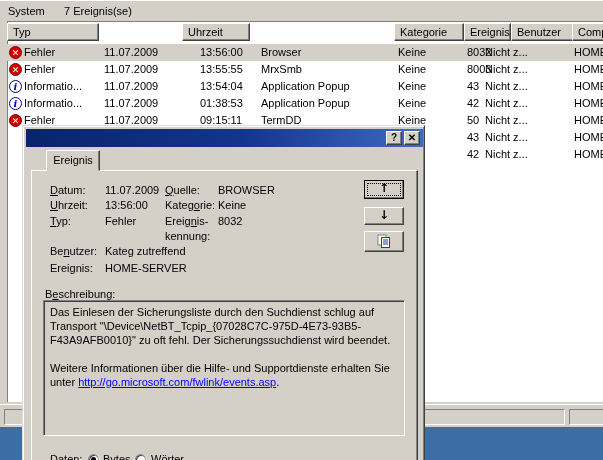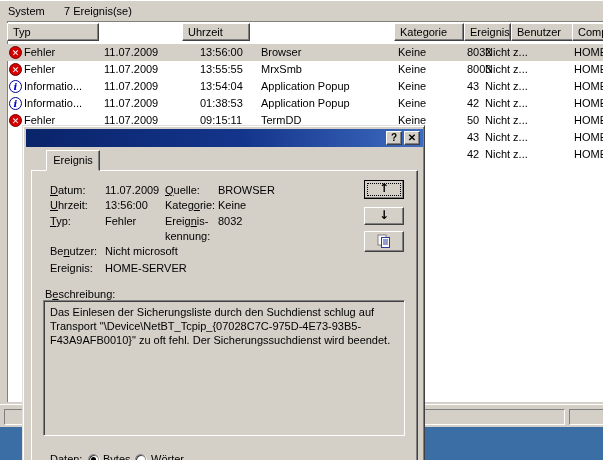--- a/index.html
+++ b/index.html
@@ -208,21 +208,21 @@
       <span class="fld l2 ry1"><span>Kateg</span><u>o</u><span>rie:</span></span>
       <span class="fld v2 ry1">Keine</span>
 
       <span class="fld l1 ry2"><span></span><u>T</u><span>yp:</span></span>
       <span class="fld v1 ry2">Fehler</span>
       <span class="fld l2 ry2"><span>Ereig</span><u>n</u><span>is-</span></span>
       <span class="fld v2 ry2">8032</span>
       <span class="fld l2 ry3">kennung:</span>
 
       <span class="fld l1 ry4"><span>Be</span><u>n</u><span>utzer:</span></span>
-      <span class="fld v1 ry4">Nicht microsoft</span>
+      <span class="fld v1 ry4">Kateg zutreffend</span>
 
       <span class="fld l1 ry5"><span>Ereignis:</span><u></u><span></span></span>
       <span class="fld v1 ry5">HOME-SERVER</span>
 
       <div class="sqbtn btn-up">
         <div class="focus"></div>
         <span class="glyph">↑</span>
       </div>
       <div class="sqbtn btn-down">
         <span>↓</span>
@@ -234,20 +234,21 @@
           <line x1="6" y1="6" x2="11" y2="6" stroke="#2b3a9e"></line>
           <line x1="6" y1="8" x2="11" y2="8" stroke="#2b3a9e"></line>
           <line x1="6" y1="10" x2="11" y2="10" stroke="#2b3a9e"></line>
         </svg>
       </div>
 
       <span class="desclabel"><span>B</span><u>e</u><span>schreibung:</span></span>
       <div class="descbox">
         <p>Das Einlesen der Sicherungsliste durch den Suchdienst schlug auf Transport "\Device\NetBT_Tcpip_{07028C7C-975D-4E73-93B5-F43A9AFB0010}" zu oft fehl. Der Sicherungssuchdienst wird beendet.</p>
         <div class="gap"></div>
+        <p><span>Weitere Informationen über die Hilfe- und Supportdienste erhalten Sie unter </span><a class="link">http://go.microsoft.com/fwlink/events.asp</a><span>.</span></p>
       </div>
 
       <div class="datenrow">
         <span class="dl"><span>D</span><u>a</u><span>ten:</span></span>
         <span class="radio r1 on"></span>
         <span class="rl1">Bytes</span>
         <span class="radio r2"></span>
         <span class="rl2">Wörter</span>
       </div>
 

